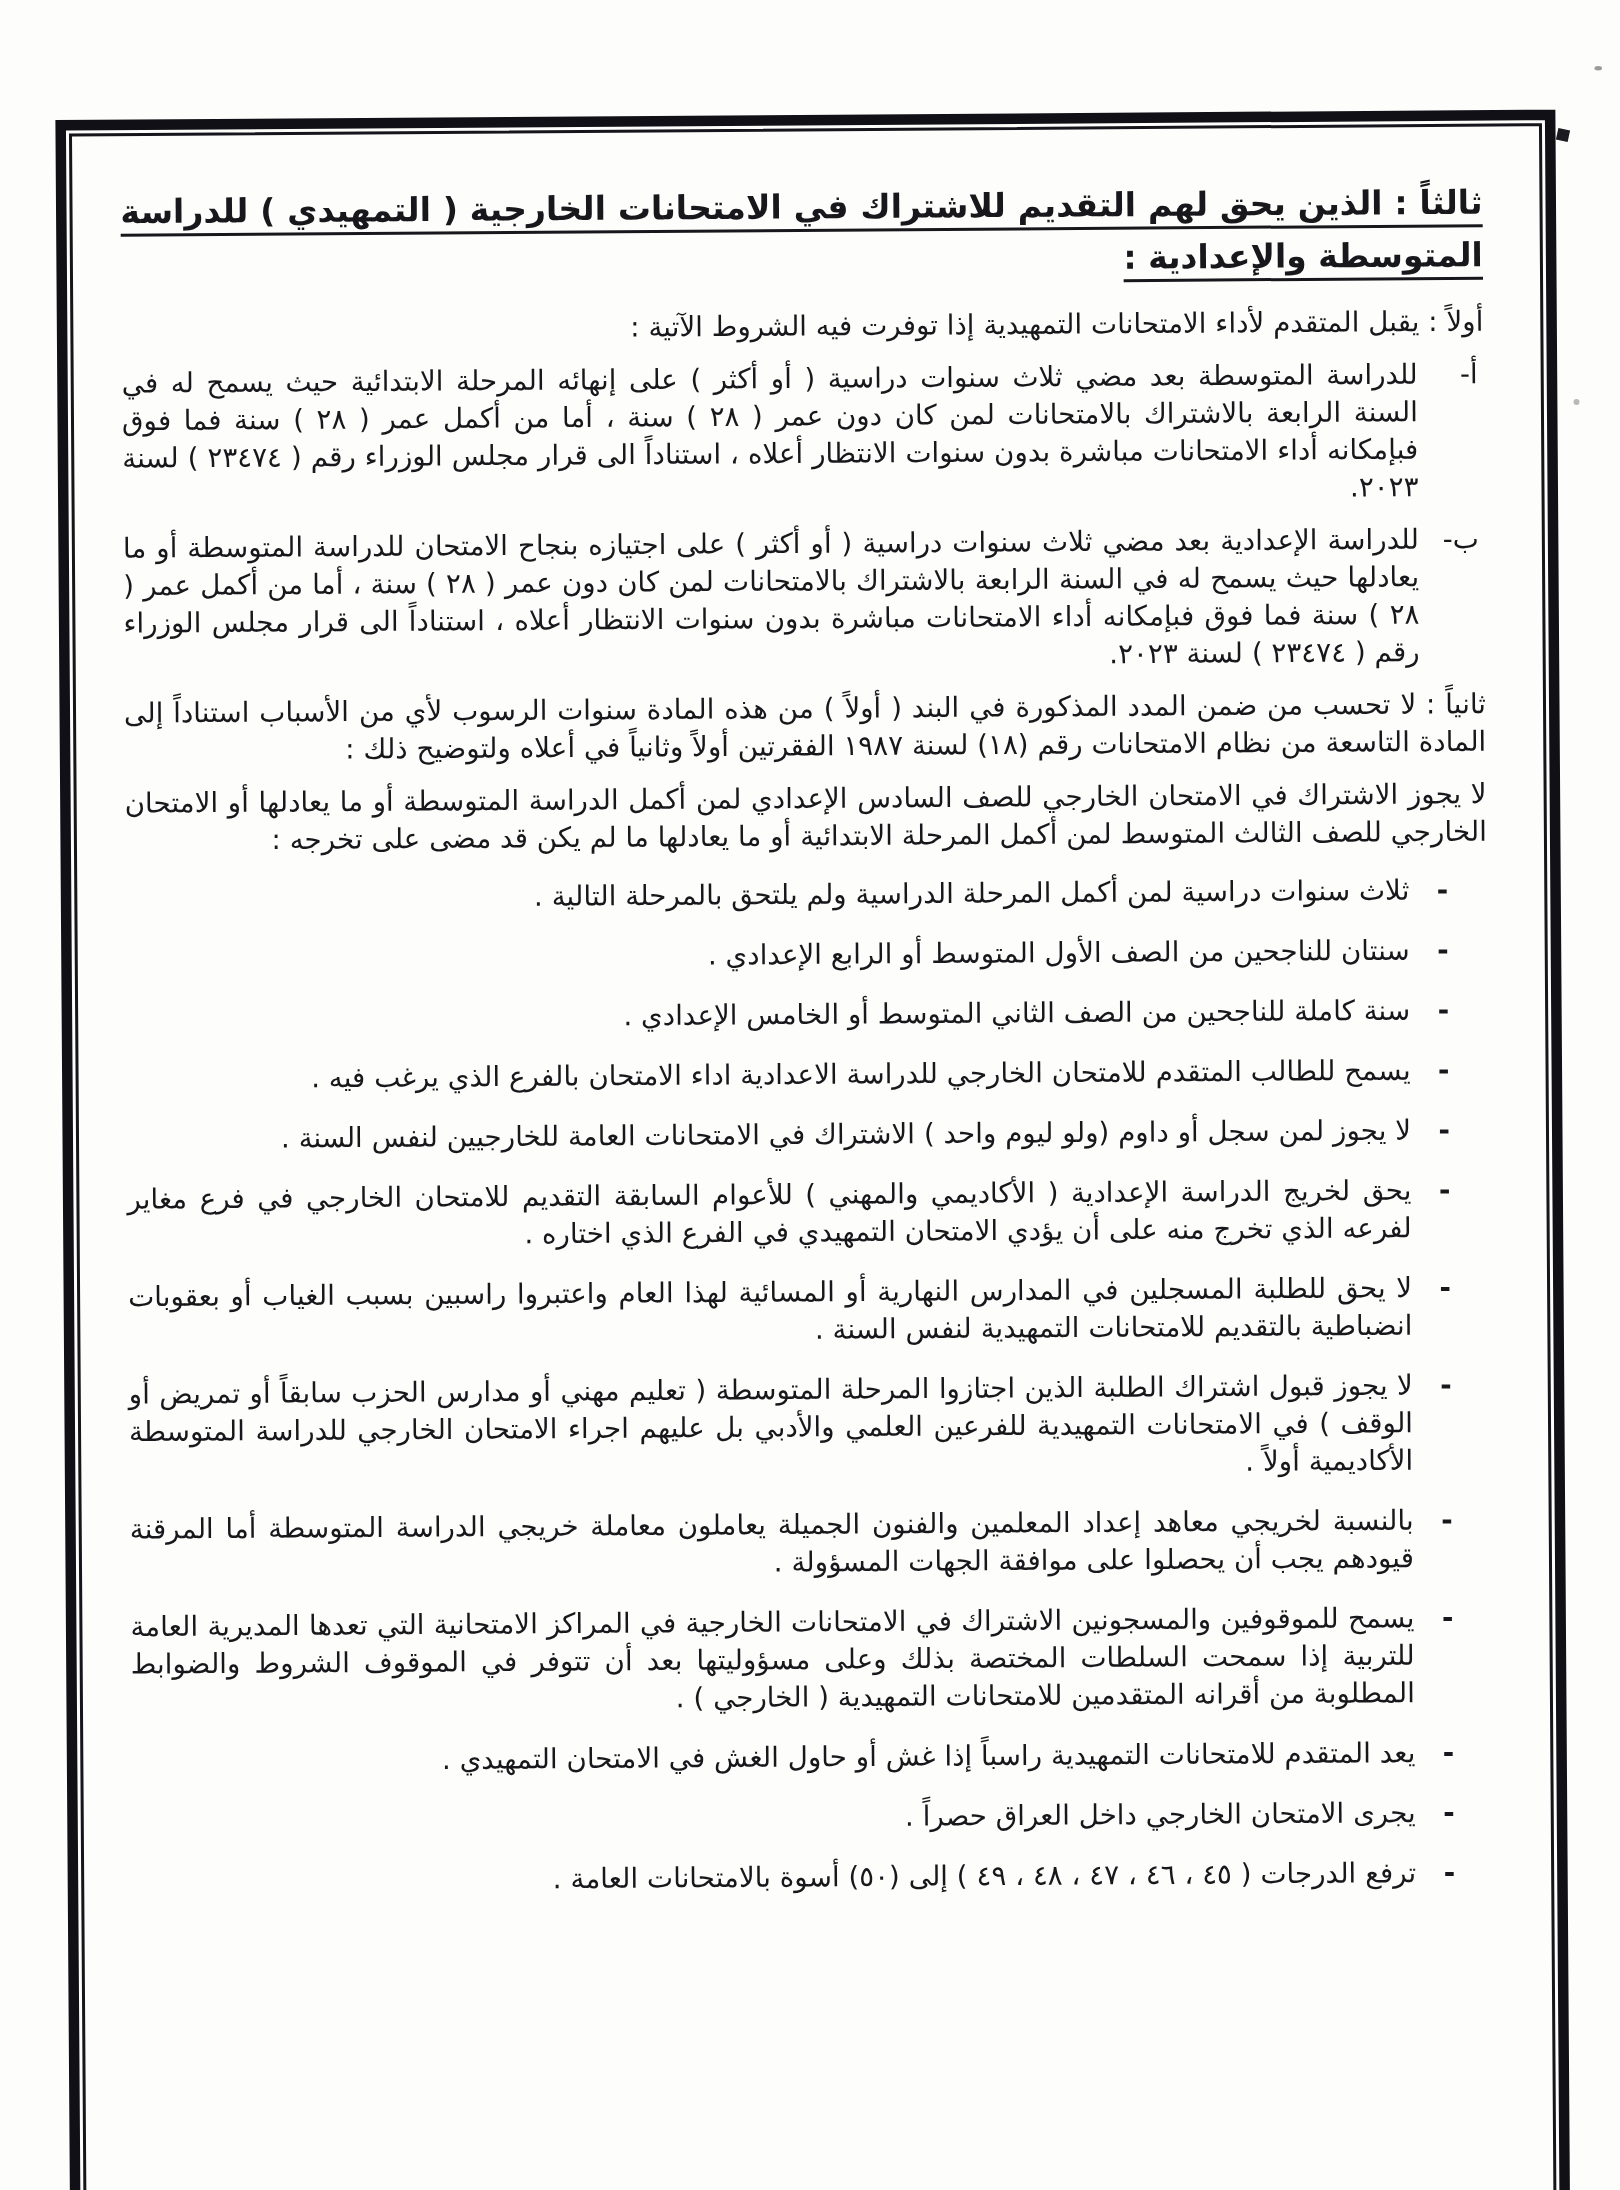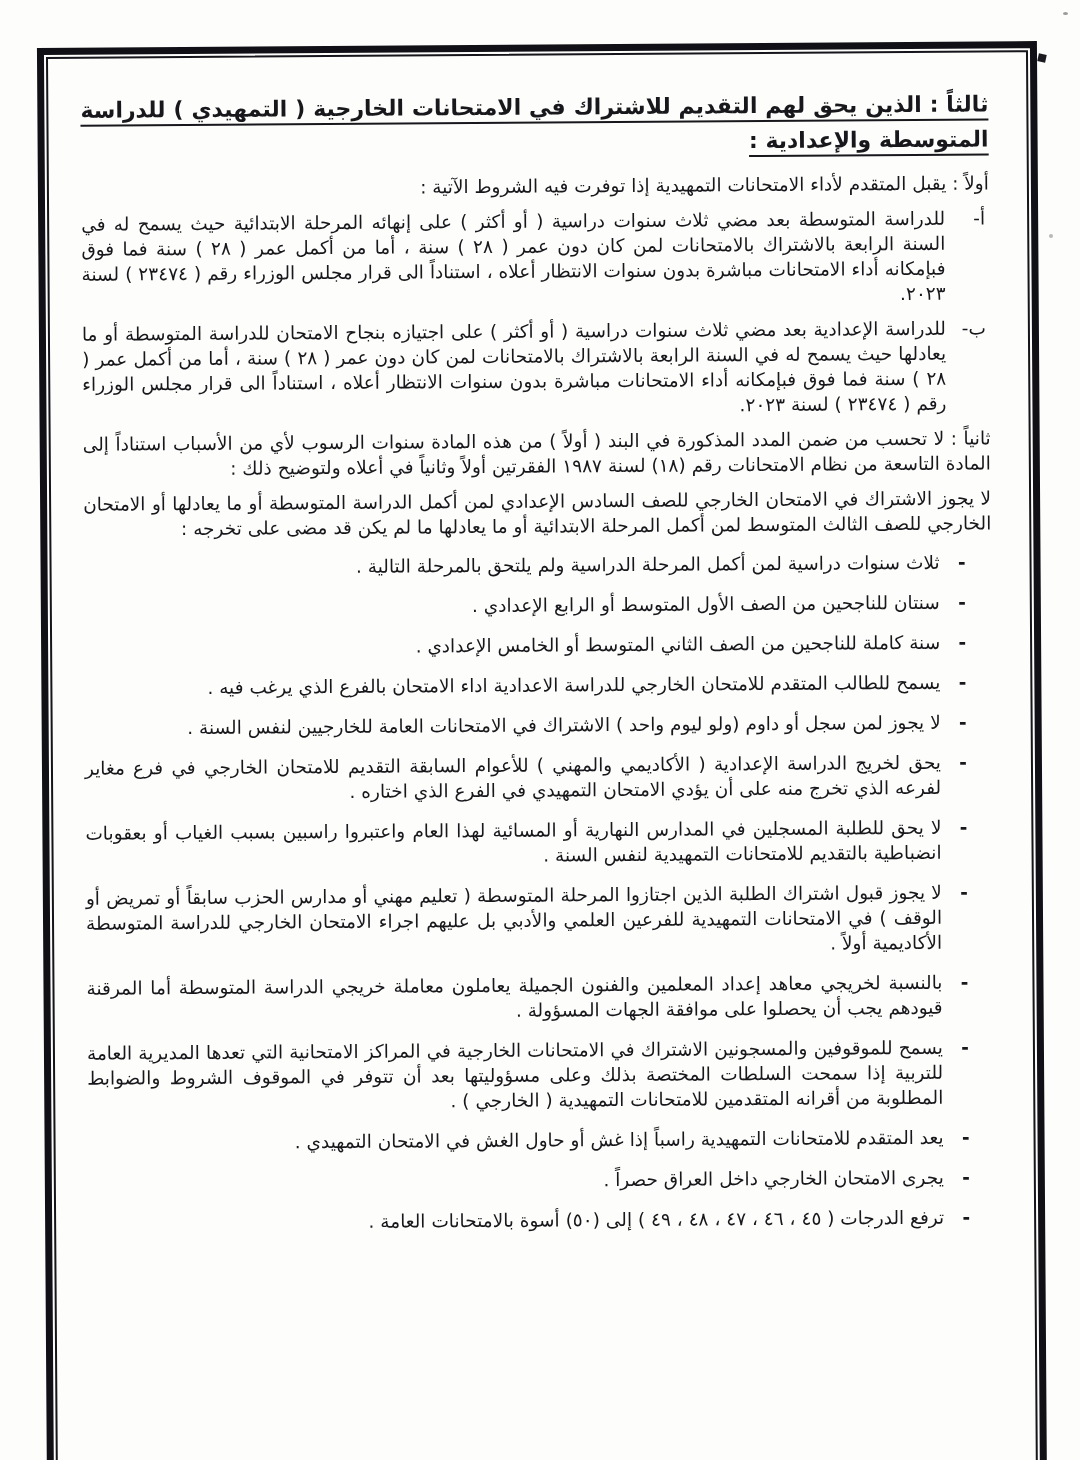--- a/index.html
+++ b/index.html
@@ -10,20 +10,21 @@
     width: 1080px;
     height: 1460px;
     background: #fdfdfb;
     overflow: hidden;
     position: relative;
     font-family: "DejaVu Sans", sans-serif;
   }
   .page {
     position: absolute;
     inset: 0;
+    margin-top: 32px;
   }
   
   .speck-a {
     position: absolute;
     left: 1038px;
     top: 54px;
     width: 8px;
     height: 8px;
     background: #1a1a20;
     transform: rotate(12deg);

